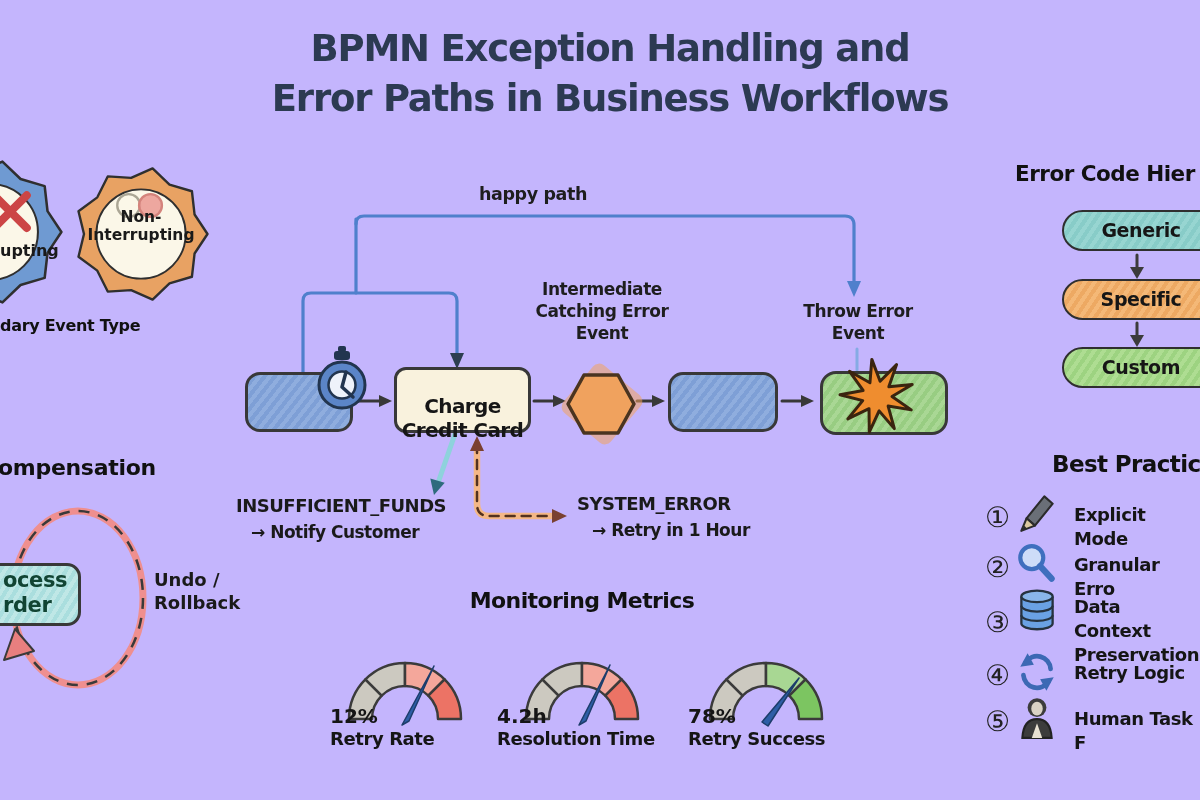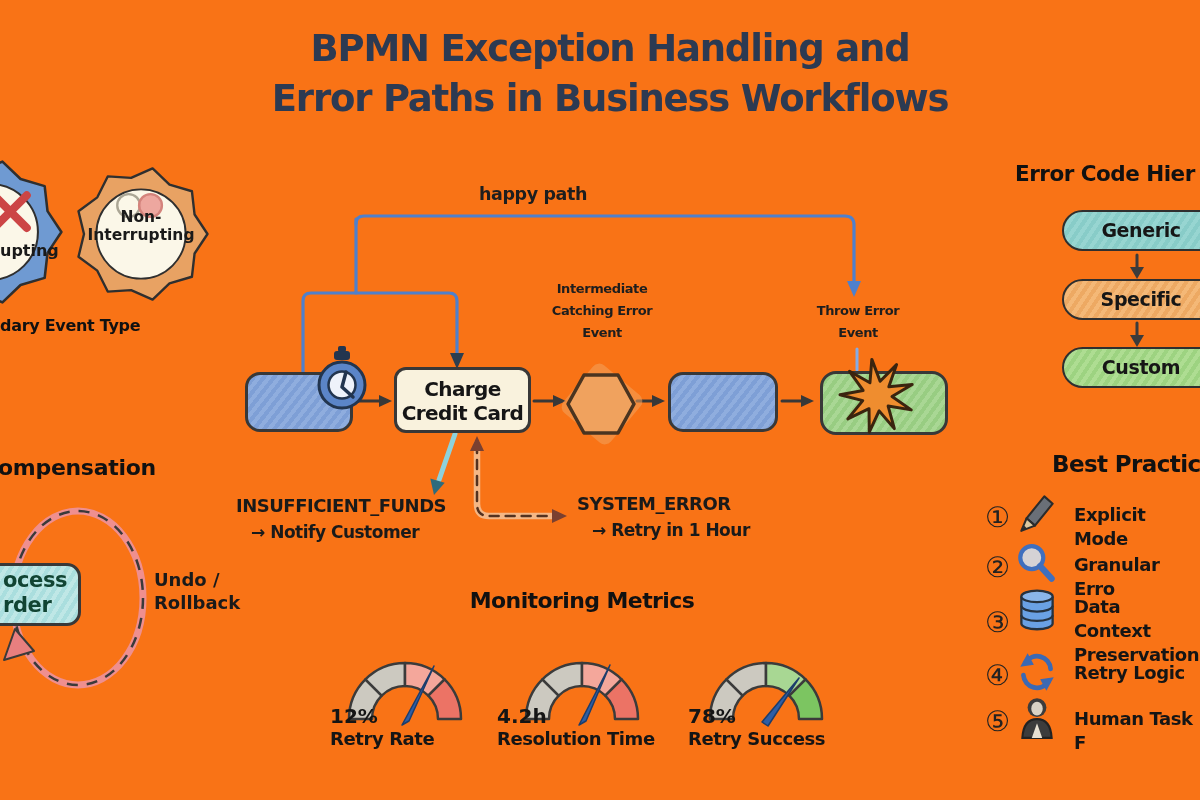--- a/index.html
+++ b/index.html
@@ -1,39 +1,39 @@
 <!DOCTYPE html>
 <html><head>
 <meta charset="utf-8">
 <style>
   html,body{margin:0;padding:0;background:#f9f4e1;}
   #canvas{position:relative;width:1200px;height:800px;overflow:hidden;
-    font-family:"DejaVu Sans",sans-serif;font-weight:bold;color:#262626;background:#f97316;}
+    font-family:"DejaVu Sans",sans-serif;font-weight:bold;color:#262626;background:#c4b5fd;}
   svg.layer{position:absolute;left:0;top:0;}
   .txt{position:absolute;white-space:nowrap;}
   .ctr{text-align:center;}
   
   .title{left:150px;top:24px;width:920px;text-align:center;color:#2c3a52;
     font-size:37px;line-height:50px;letter-spacing:-1.2px;}
   .title span{display:block;}
   
-  .lbl{font-size:13px;line-height:22px;letter-spacing:-0.4px;color:#1e1e1e;}
+  .lbl{font-size:17px;line-height:22px;letter-spacing:-0.4px;color:#1e1e1e;}
   .happy{left:458px;top:183px;width:150px;font-size:17.5px;}
   .boundary{left:232px;top:299px;width:148px;}
   .intermediate{left:516px;top:278px;width:172px;}
   .throw{left:784px;top:300px;width:148px;}
   
   .task{position:absolute;border:3px solid #383838;border-radius:15px;box-sizing:border-box;}
   .blue-fill{background:repeating-linear-gradient(128deg,#8fadde 0 4px,#7e9fd6 4px 8px);}
   .green-fill{background:repeating-linear-gradient(126deg,#a9d794 0 4px,#98cd82 4px 8px);}
   .cream-fill{background:#f9f2dd;}
   .teal-fill{background:repeating-linear-gradient(122deg,#bfe7e6 0 4px,#aadede 4px 8px);}
   .task1{left:245px;top:372px;width:108px;height:60px;}
   .task2{left:394px;top:367px;width:137px;height:66px;border-radius:12px;
-    font-size:20px;line-height:24px;letter-spacing:-0.6px;text-align:center;padding-top:7px;color:#161616;}
+    font-size:20px;line-height:24px;letter-spacing:-0.6px;text-align:center;padding-top:24px;color:#161616;}
   .task3{left:668px;top:372px;width:110px;height:60px;}
   .task-green{left:820px;top:371px;width:128px;height:64px;border-radius:16px;}
   .task-comp{left:-45px;top:563px;width:126px;height:63px;border-radius:14px;}
   .comp-task-txt{left:3px;top:568px;font-size:21px;line-height:25px;color:#143;letter-spacing:-0.4px;}
   .comp-task-txt span{display:block;}
   
   .errblock{font-size:18px;line-height:26px;letter-spacing:-0.5px;color:#1a1a1a;}
   .errblock .act{display:block;margin-left:15px;font-size:17px;}
   .insufficient{left:236px;top:493px;}
   .system{left:577px;top:491px;}

